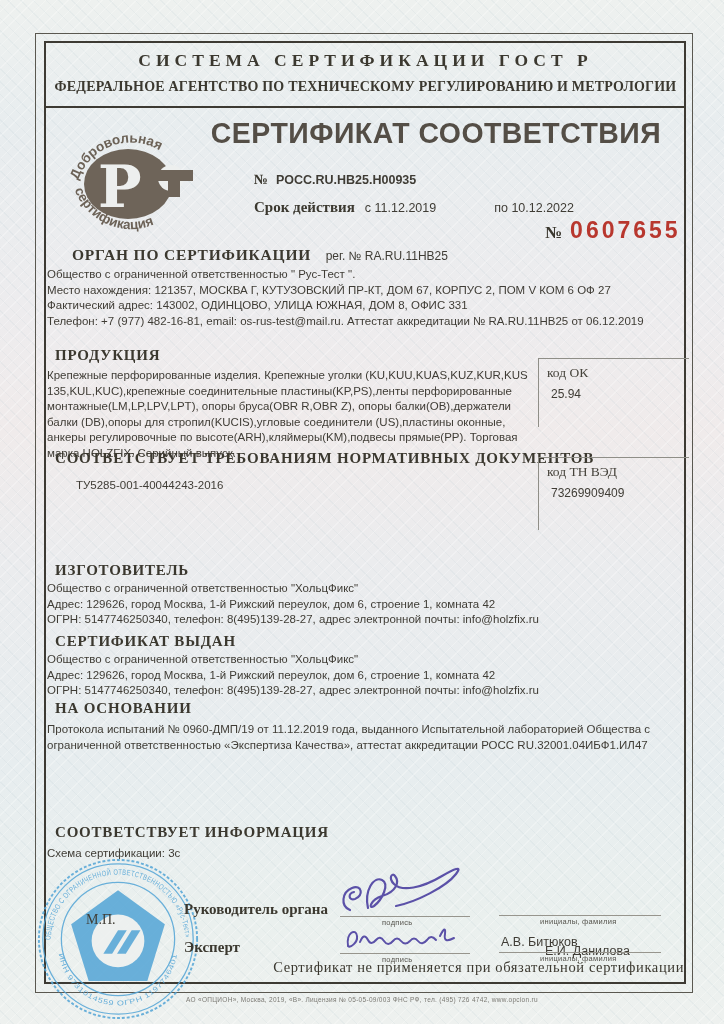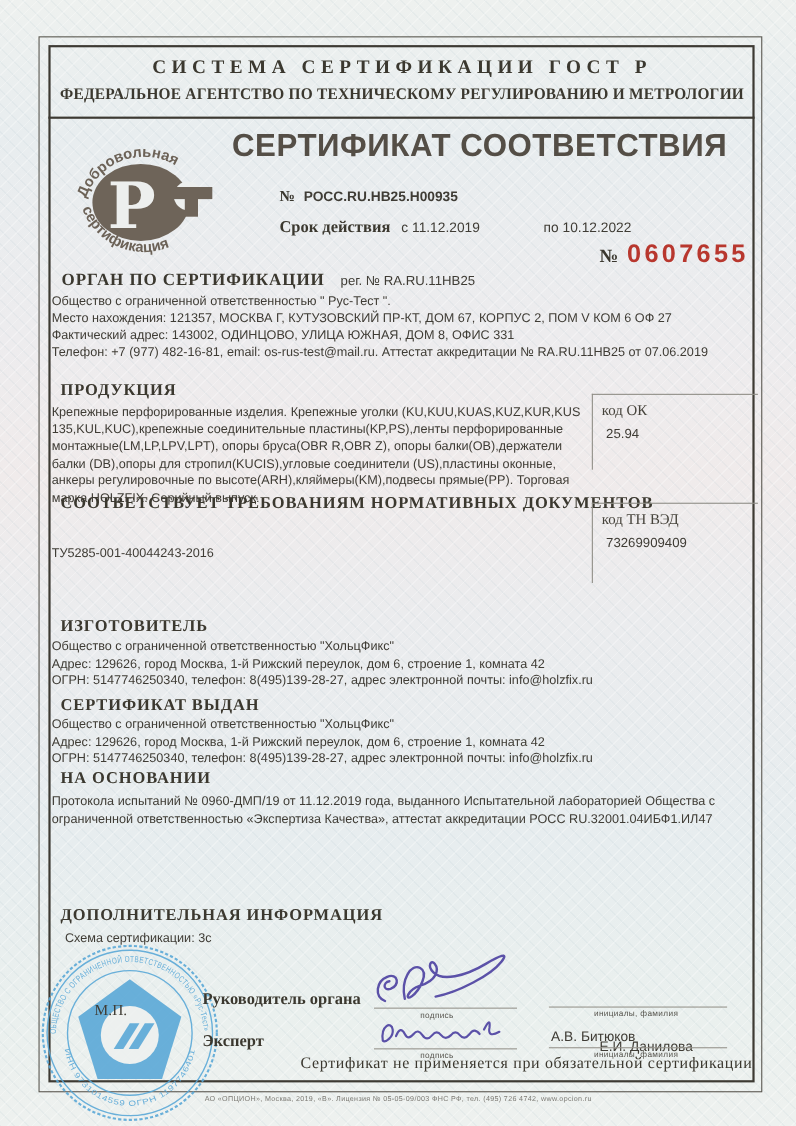--- a/index.html
+++ b/index.html
@@ -82,40 +82,40 @@
   </div>
 
   <div class="abs validity-row">
     <span class="validity-label">Срок действия</span><span>с 11.12.2019</span><span class="valid-to">по 10.12.2022</span>
   </div>
 
   <div class="abs blank-no">
     <span class="no-label">№</span><span class="red-digits">0607655</span>
   </div>
 
-  <div class="abs" style="left:56px;top:246px;">
+  <div class="abs" style="left:72px;top:246px;">
     <span class="heading" style="font-size:15.5px;">ОРГАН ПО СЕРТИФИКАЦИИ</span>
     <span style="font-size:12px;margin-left:10px;">рег. № RA.RU.11НВ25</span>
   </div>
   <div class="abs bodytxt" style="left:47px;top:267px;width:632px;">
     <div>Общество с ограниченной ответственностью " Рус-Тест ".</div>
     <div>Место нахождения: 121357, МОСКВА Г, КУТУЗОВСКИЙ ПР-КТ, ДОМ 67, КОРПУС 2, ПОМ V КОМ 6 ОФ 27</div>
     <div>Фактический адрес: 143002, ОДИНЦОВО, УЛИЦА ЮЖНАЯ, ДОМ 8, ОФИС 331</div>
-    <div>Телефон: +7 (977) 482-16-81, email: os-rus-test@mail.ru. Аттестат аккредитации № RA.RU.11НВ25 от 07.06.2019</div>
+    <div>Телефон: +7 (977) 482-16-81, email: os-rus-test@mail.ru. Аттестат аккредитации № RA.RU.11НВ25 от 06.12.2019</div>
   </div>
 
   <div class="abs heading" style="left:55px;top:347px;">ПРОДУКЦИЯ</div>
   <div class="abs bodytxt" style="left:47px;top:368px;width:497px;">Крепежные перфорированные изделия. Крепежные уголки (KU,KUU,KUAS,KUZ,KUR,KUS 135,KUL,KUC),крепежные соединительные пластины(KP,PS),ленты перфорированные монтажные(LM,LP,LPV,LPT), опоры бруса(OBR R,OBR Z), опоры балки(OB),держатели балки (DB),опоры для стропил(KUCIS),угловые соединители (US),пластины оконные, анкеры регулировочные по высоте(ARH),кляймеры(KM),подвесы прямые(PP). Торговая марка HOLZFIX. Серийный выпуск.</div>
   <div class="abs codebox" style="left:538px;top:358px;width:138px;height:62px;">
     <div class="cb-label">код ОК</div>
     <div class="cb-value">25.94</div>
   </div>
 
   <div class="abs heading" style="left:55px;top:450px;">СООТВЕТСТВУЕТ ТРЕБОВАНИЯМ НОРМАТИВНЫХ ДОКУМЕНТОВ</div>
-  <div class="abs bodytxt" style="left:47px;top:496px;width:480px;">ТУ5285-001-40044243-2016</div>
+  <div class="abs bodytxt" style="left:47px;top:478px;width:480px;padding-left:29px;">ТУ5285-001-40044243-2016</div>
   <div class="abs codebox" style="left:538px;top:457px;width:138px;height:66px;">
     <div class="cb-label">код ТН ВЭД</div>
     <div class="cb-value">73269909409</div>
   </div>
 
   <div class="abs heading" style="left:55px;top:562px;">ИЗГОТОВИТЕЛЬ</div>
   <div class="abs bodytxt" style="left:47px;top:581px;width:632px;">
     <div>Общество с ограниченной ответственностью "ХольцФикс"</div>
     <div>Адрес: 129626, город Москва, 1-й Рижский переулок, дом 6, строение 1, комната 42</div>
     <div>ОГРН: 5147746250340, телефон: 8(495)139-28-27, адрес электронной почты: info@holzfix.ru</div>
@@ -124,22 +124,22 @@
   <div class="abs heading" style="left:55px;top:633px;">СЕРТИФИКАТ ВЫДАН</div>
   <div class="abs bodytxt" style="left:47px;top:652px;width:632px;">
     <div>Общество с ограниченной ответственностью "ХольцФикс"</div>
     <div>Адрес: 129626, город Москва, 1-й Рижский переулок, дом 6, строение 1, комната 42</div>
     <div>ОГРН: 5147746250340, телефон: 8(495)139-28-27, адрес электронной почты: info@holzfix.ru</div>
   </div>
 
   <div class="abs heading" style="left:55px;top:700px;">НА ОСНОВАНИИ</div>
   <div class="abs bodytxt" style="left:47px;top:722px;width:632px;">Протокола испытаний № 0960-ДМП/19 от 11.12.2019 года, выданного Испытательной лабораторией Общества с ограниченной ответственностью «Экспертиза Качества»,  аттестат аккредитации РОСС RU.32001.04ИБФ1.ИЛ47</div>
 
-  <div class="abs heading" style="left:55px;top:824px;">ДОПОЛНИТЕЛЬНАЯ ИНФОРМАЦИЯ</div>
-  <div class="abs bodytxt" style="left:47px;top:846px;width:500px;padding-left:12px;">Схема сертификации: 3с</div>
+  <div class="abs heading" style="left:55px;top:824px;">СООТВЕТСТВУЕТ ИНФОРМАЦИЯ</div>
+  <div class="abs bodytxt" style="left:47px;top:846px;width:500px;">Схема сертификации: 3с</div>
 
   <div class="abs" style="left:34px;top:856px;width:168px;height:166px;opacity:.88;">
     <svg width="168" height="166" viewBox="0 0 170 170">
       <defs>
         <path id="stampTop" d="M 16,88 A 69,69 0 1 1 154,88" fill="none"></path>
         <path id="stampBot" d="M 24,92 A 61,61 0 0 0 146,92" fill="none"></path>
       </defs>
       <circle cx="85" cy="85" r="81" fill="none" stroke="#57a7d7" stroke-width="2" stroke-dasharray="3 2"></circle>
       <circle cx="85" cy="85" r="77" fill="none" stroke="#57a7d7" stroke-width="1.3"></circle>
       <circle cx="85" cy="85" r="58" fill="none" stroke="#57a7d7" stroke-width="1.3"></circle>

